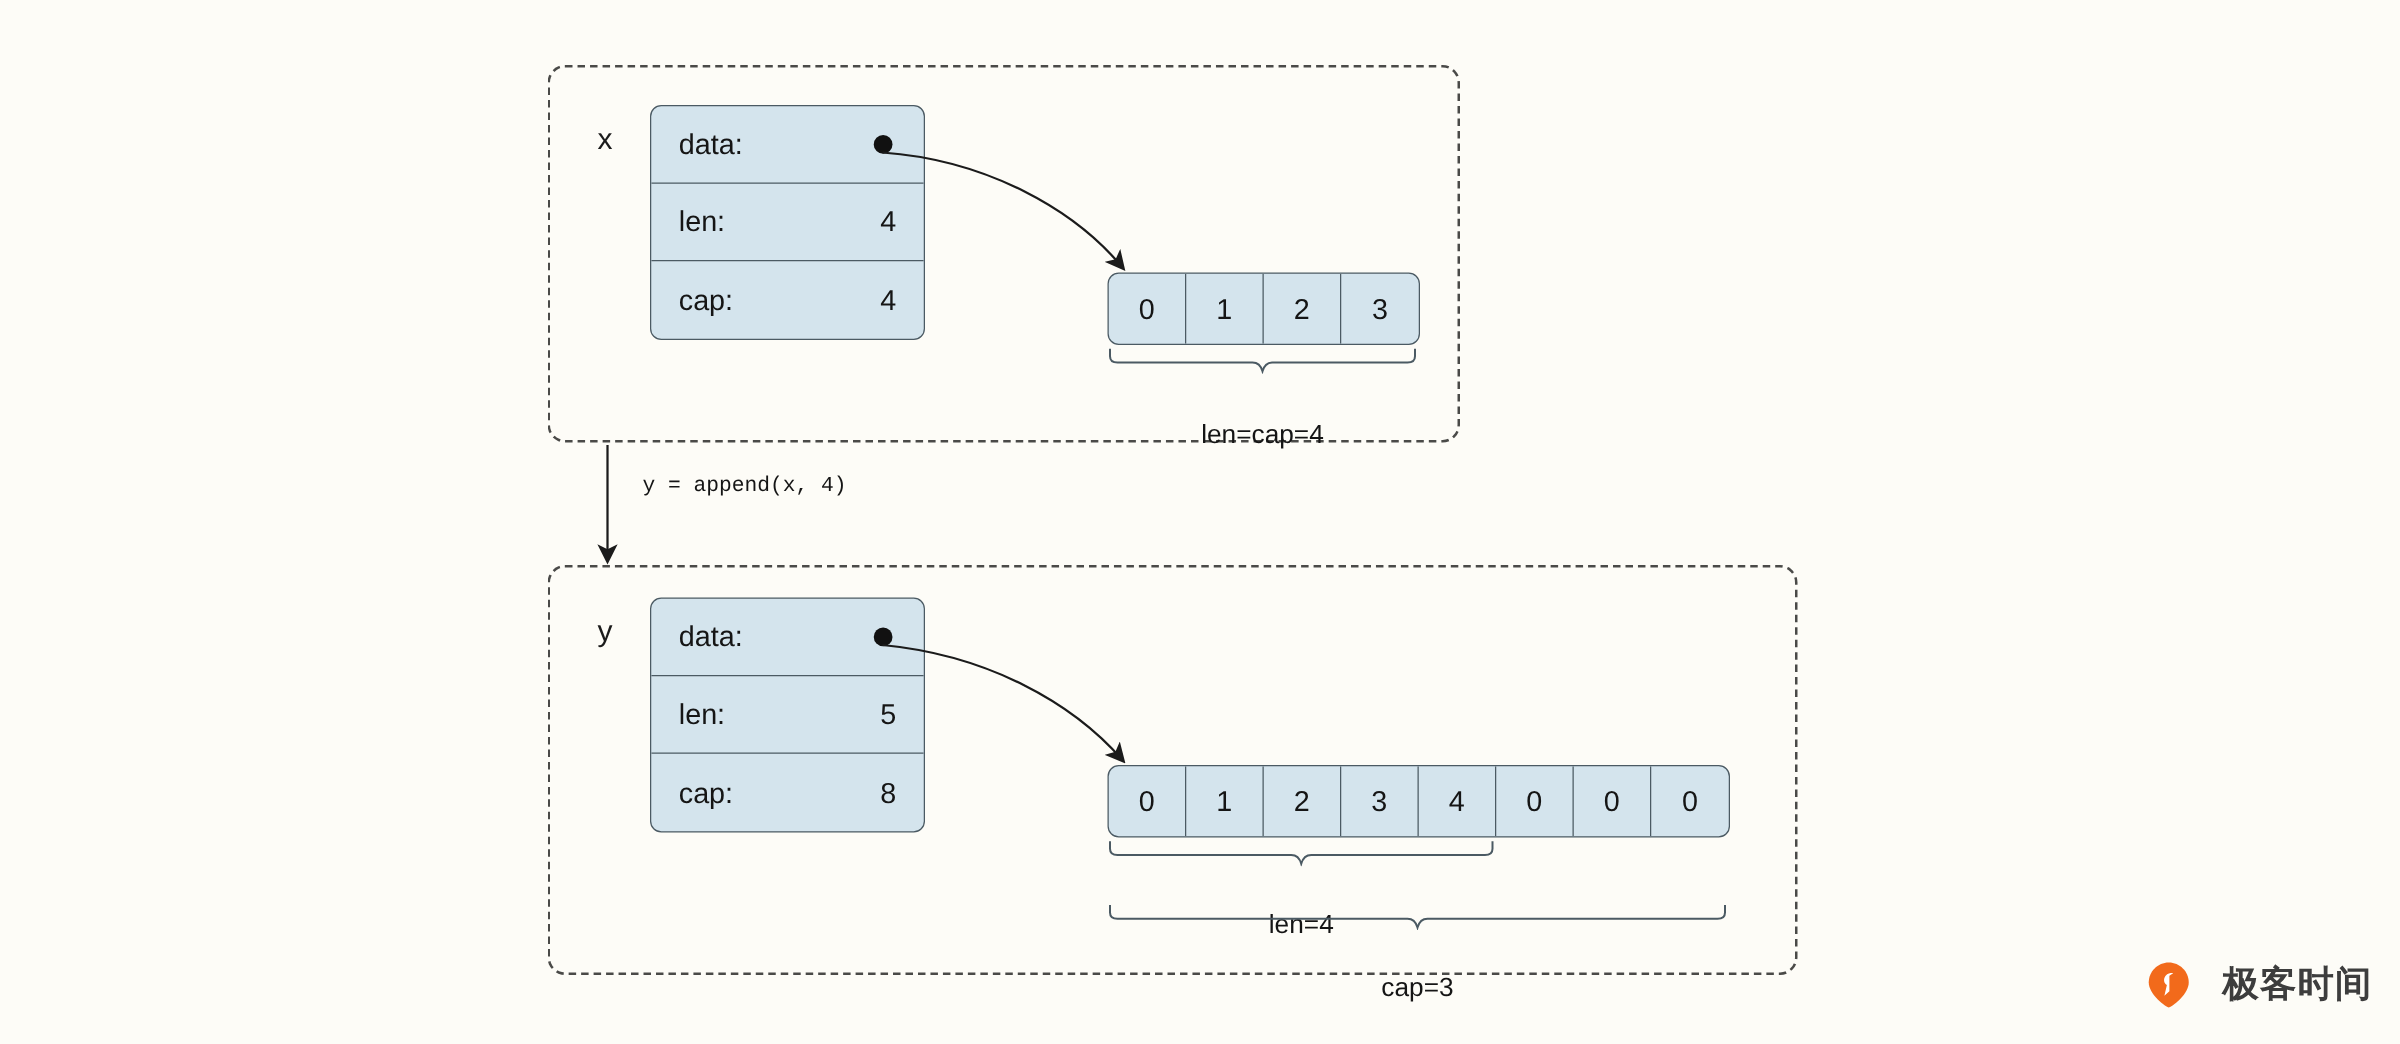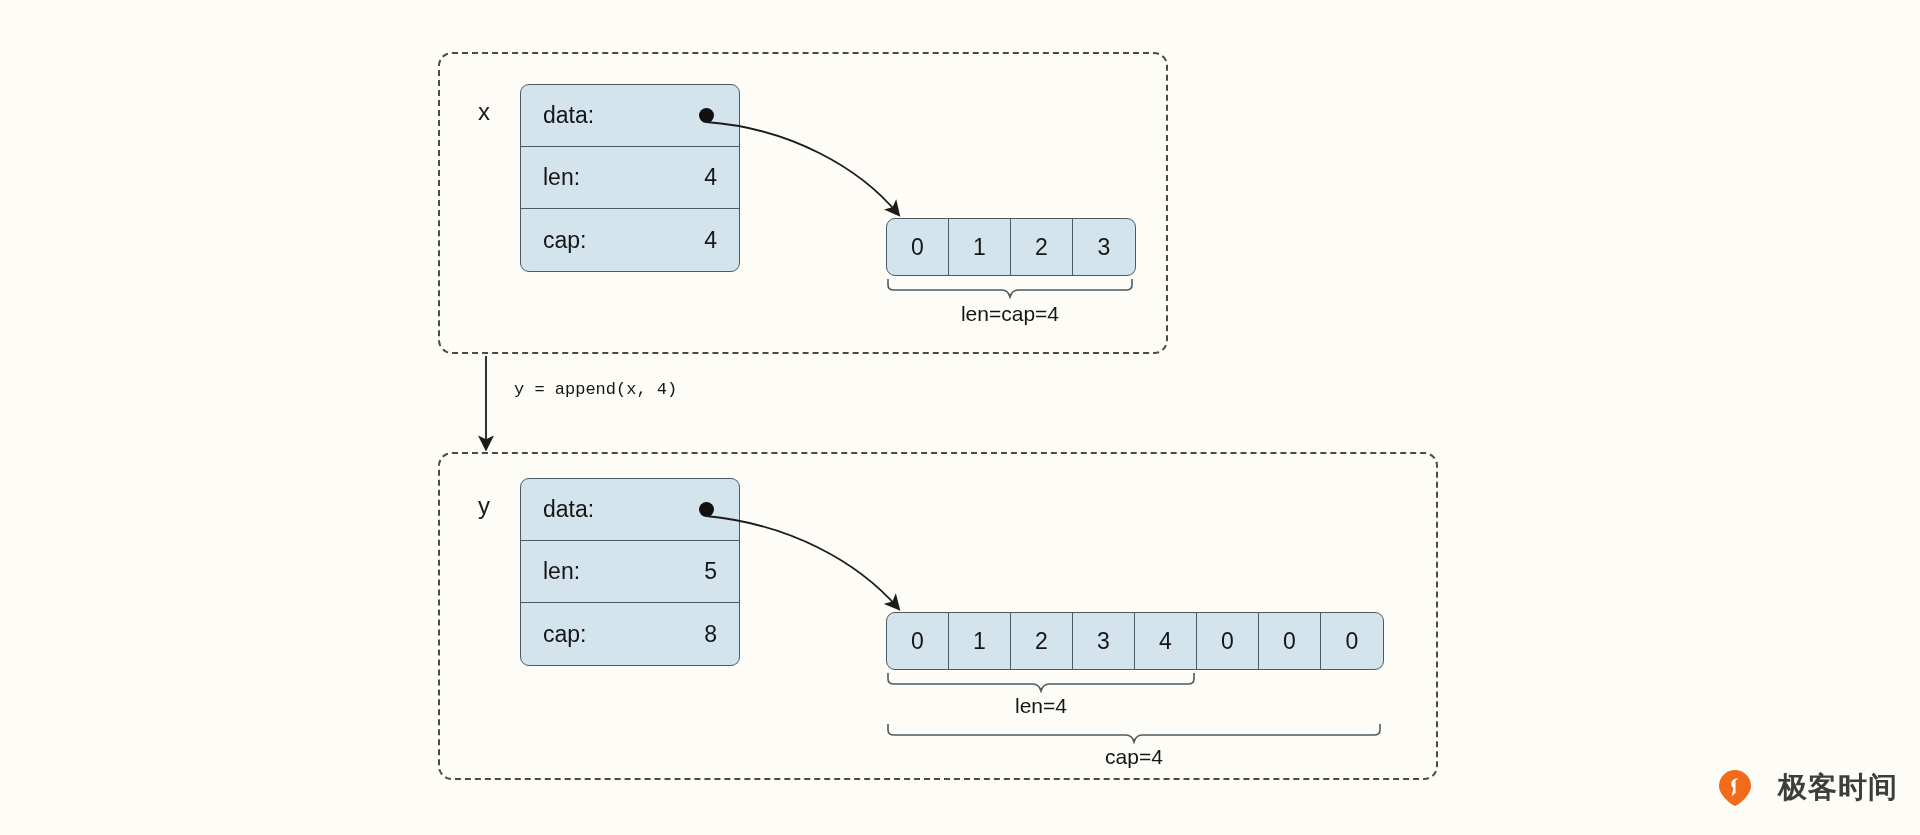--- a/index.html
+++ b/index.html
@@ -131,20 +131,21 @@
   .brace {
     position: absolute;
   }
   .brace svg { display: block; }
   .brace-label {
     position: absolute;
     font-size: 21px;
     color: #151515;
     white-space: nowrap;
     font-family: "Liberation Sans", sans-serif;
+    margin-top: 34px;
   }
 
   
   #arrows {
     position: absolute;
     left: 0; top: 0;
     width: 1920px; height: 835px;
     pointer-events: none;
   }
 
@@ -251,21 +252,21 @@
       <path d="M2,2 L2,8 Q2,13 8,13 L147,13 Q153,13 155,20 Q157,13 163,13 L302,13 Q308,13 308,8 L308,2" fill="none" stroke="#4b5a63" stroke-width="1.6"></path>
     </svg>
   </div>
   <div class="brace-label" style="left:886px; top:694px; width:310px; text-align:center;">len=4</div>
 
   <div class="brace" style="left:886px; top:722px;">
     <svg width="496" height="22" viewBox="0 0 496 22">
       <path d="M2,2 L2,8 Q2,13 8,13 L240,13 Q246,13 248,20 Q250,13 256,13 L488,13 Q494,13 494,8 L494,2" fill="none" stroke="#4b5a63" stroke-width="1.6"></path>
     </svg>
   </div>
-  <div class="brace-label" style="left:886px; top:745px; width:496px; text-align:center;">cap=4</div>
+  <div class="brace-label" style="left:886px; top:745px; width:496px; text-align:center;">cap=3</div>
 
   <svg id="arrows">
     <defs>
       <marker id="arrowhead" markerWidth="9" markerHeight="9" refX="7" refY="4.5" orient="auto" markerUnits="strokeWidth">
         <path d="M0,0 L9,4.5 L0,9 L2.2,4.5 z" fill="#1b1b1b"></path>
       </marker>
     </defs>
 
     <path d="M 706,122 C 790,128 860,168 898,214" fill="none" stroke="#1b1b1b" stroke-width="1.8" marker-end="url(#arrowhead)"></path>
 

